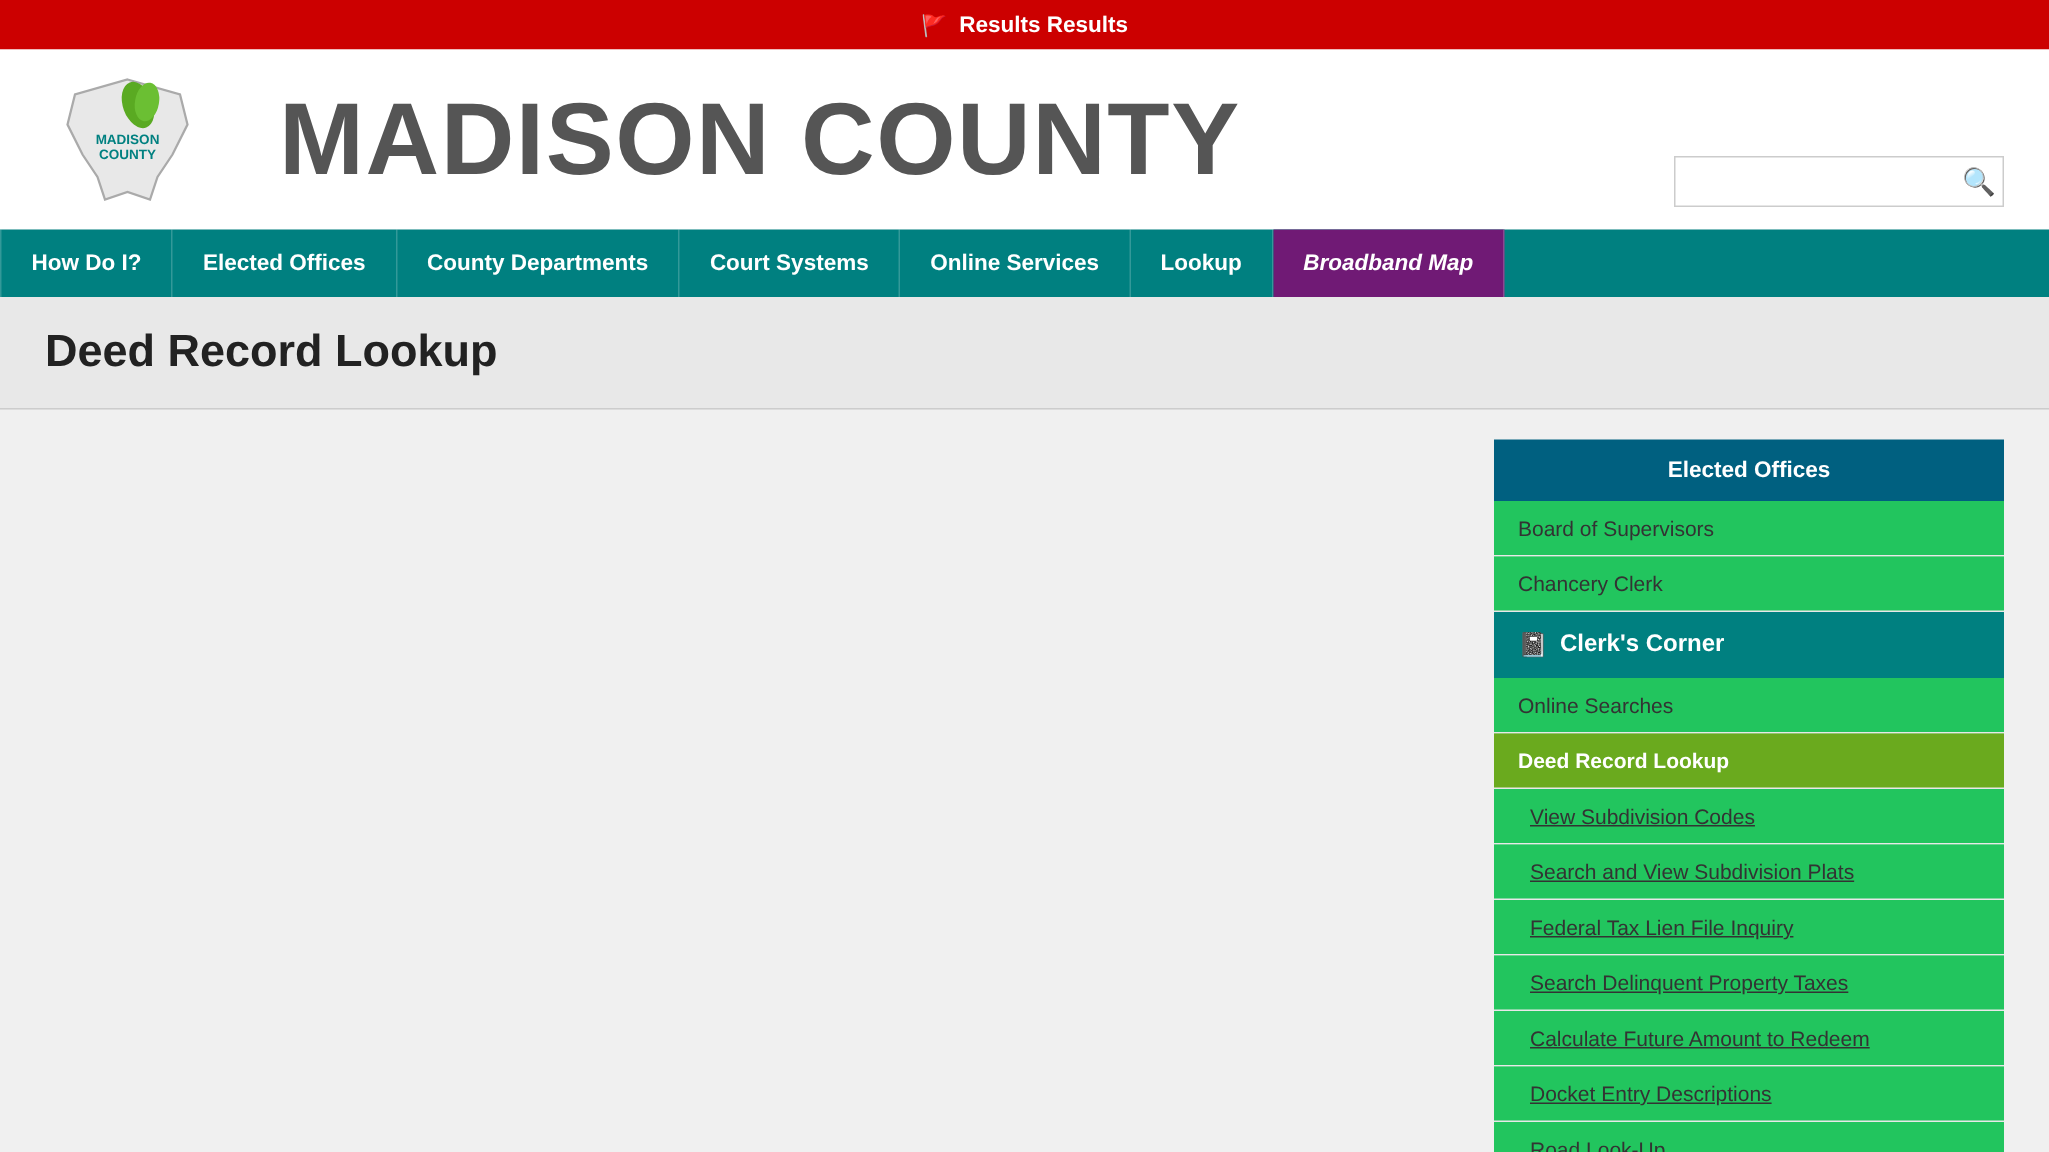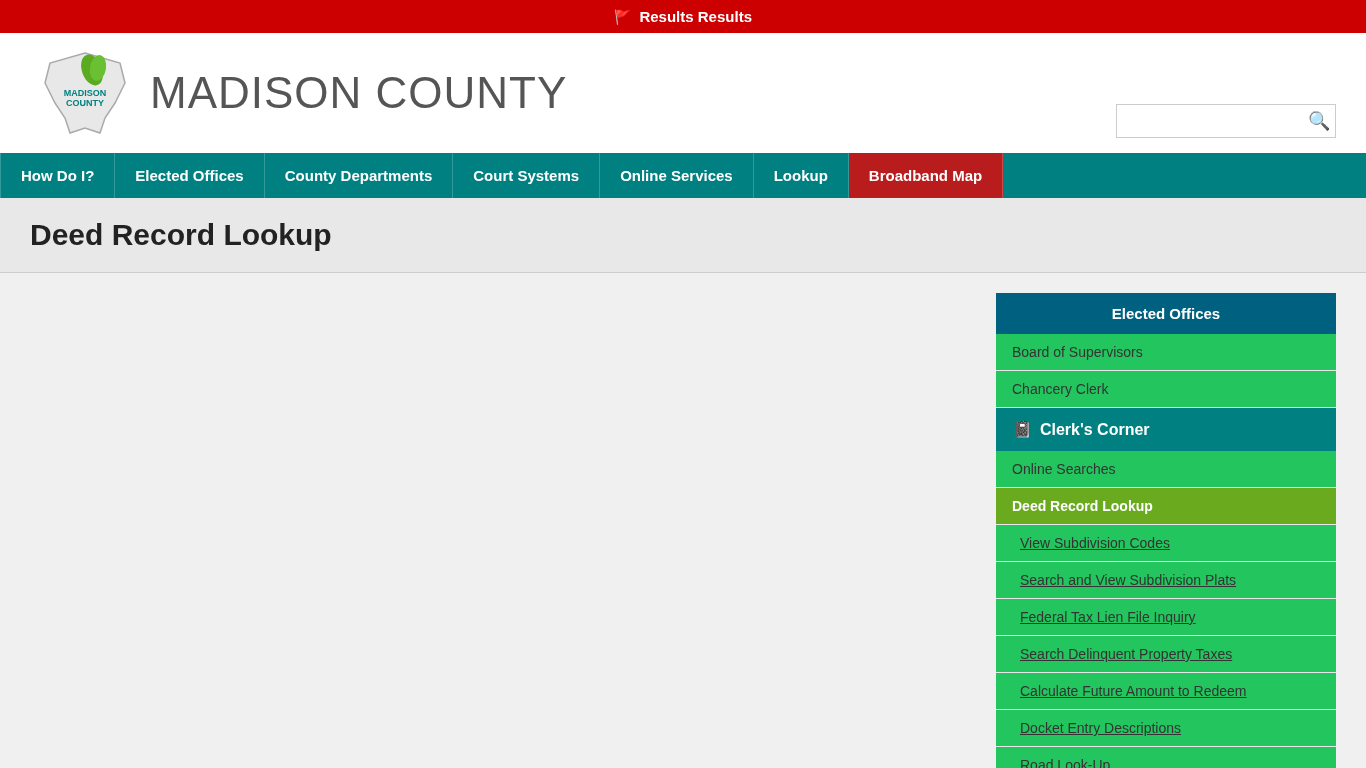--- a/index.html
+++ b/index.html
@@ -40,24 +40,25 @@
       align-items: center;
       gap: 10px;
     }
     #logo-img {
       width: 110px;
       height: 90px;
       position: relative;
     }
     
     #site-title {
-      font-size: 44px;
-      font-weight: 400;
+      font-size: 68px;
+      font-weight: 700;
       color: #555;
       letter-spacing: 1px;
+      margin-left: 36px;
     }
     #search-box {
       display: flex;
       align-items: center;
       border: 1px solid #ccc;
       background: #fff;
       padding: 5px 10px;
       width: 220px;
     }
     #search-input {
@@ -87,21 +88,22 @@
       font-size: 15px;
       font-weight: 600;
       cursor: pointer;
       border-right: 1px solid rgba(255,255,255,0.2);
       white-space: nowrap;
       display: flex;
       align-items: center;
       text-decoration: none;
     }
     .nav-item.active-broadband {
-      background: #b91c1c;
+      background: #701a75;
+      font-style: italic;
     }
     .nav-item:first-child {
       border-left: 1px solid rgba(255,255,255,0.2);
     }
 
     
     #page-title-bar {
       background: #e8e8e8;
       padding: 20px 30px;
       border-bottom: 1px solid #ccc;

